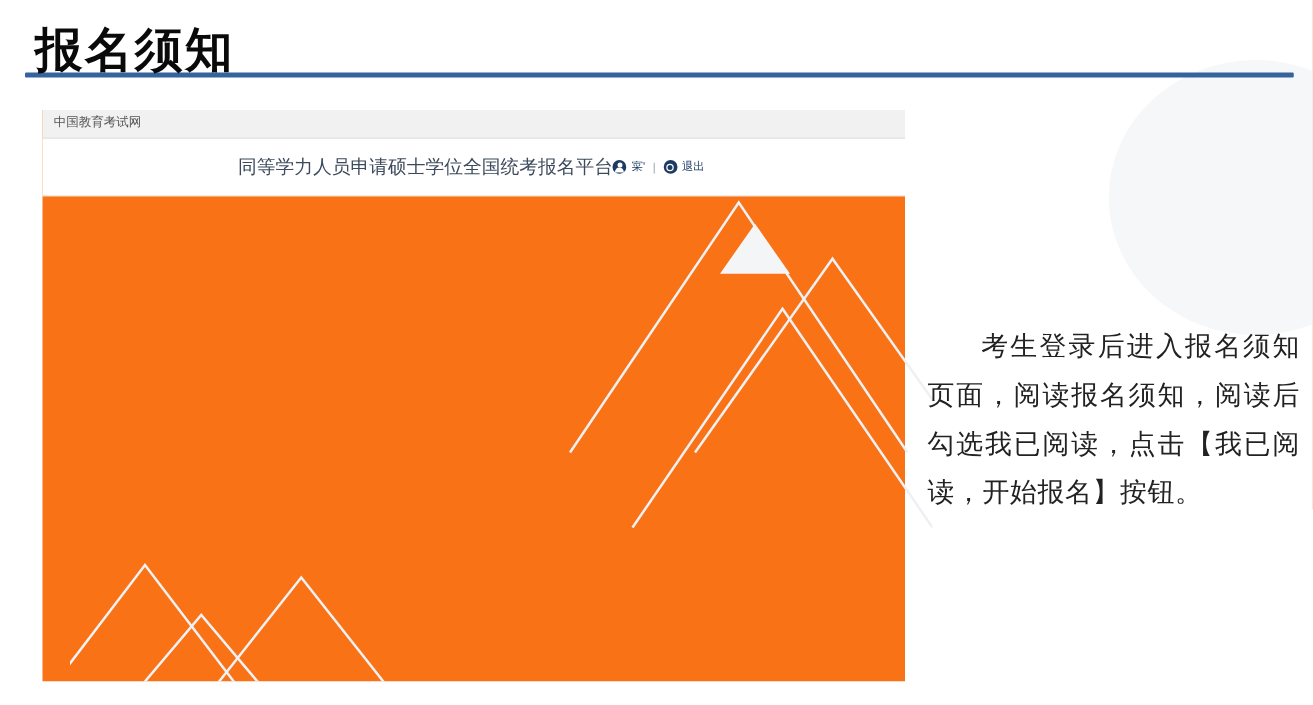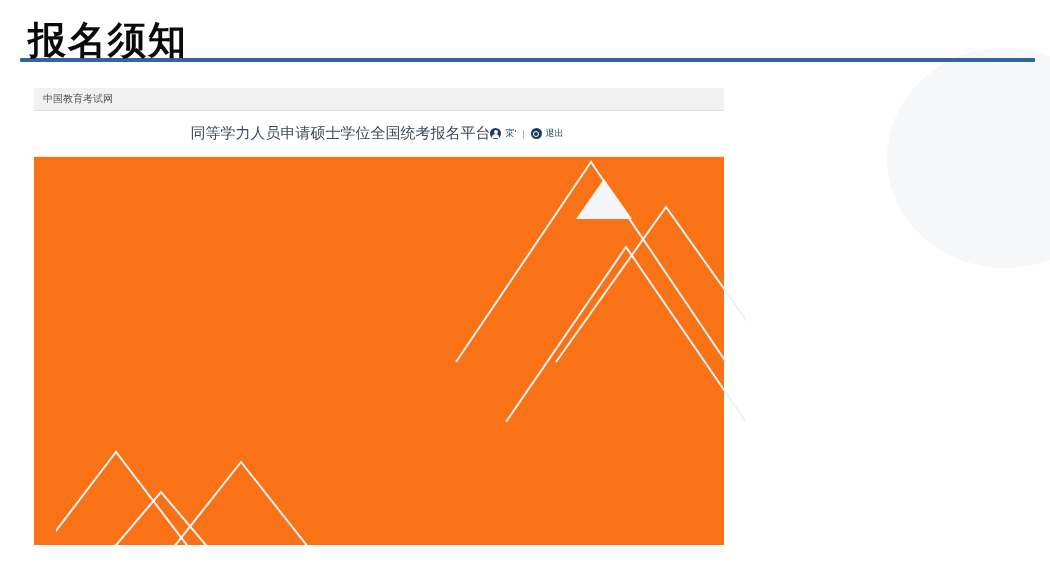--- a/index.html
+++ b/index.html
@@ -106,14 +106,15 @@
       
       
       
       
 
       
 
     </div>
   </div>
 
+  <div class="note">考生登录后进入报名须知页面，阅读报名须知，阅读后勾选我已阅读，点击【我已阅读，开始报名】按钮。</div>
 
 </div>
 
 </body></html>

